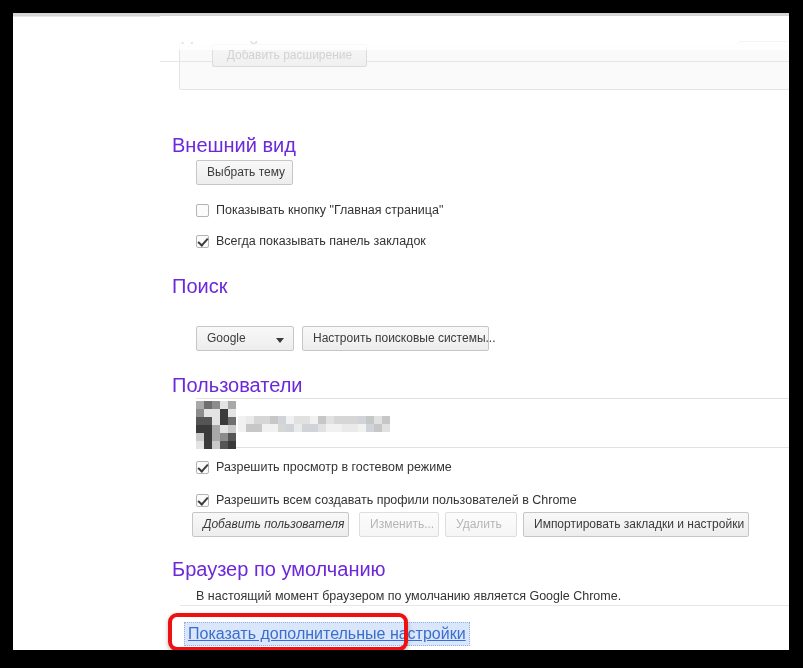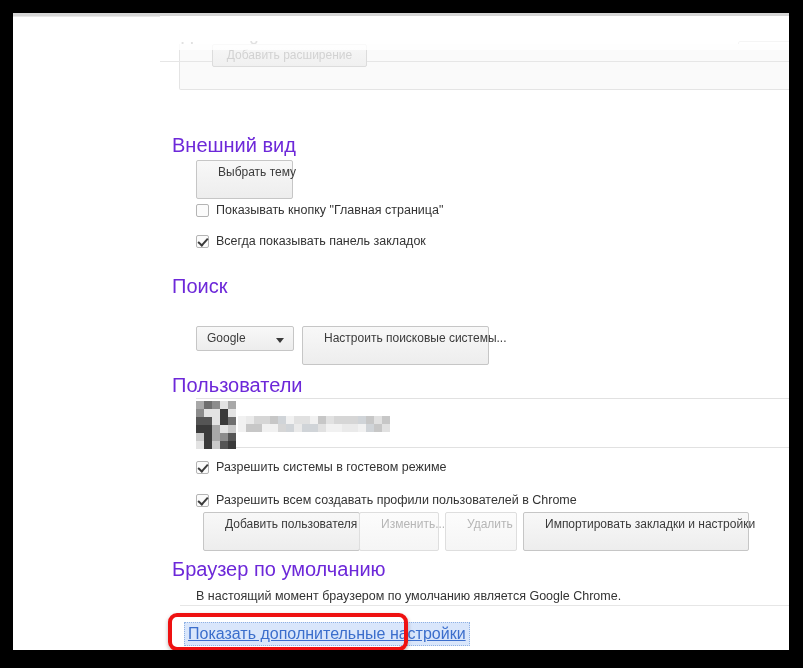--- a/index.html
+++ b/index.html
@@ -160,30 +160,30 @@
   .section-head {
     position: absolute;
     left: 12px;
     font-size: 20px;
     color: #6d28d9;
     white-space: nowrap;
   }
 
   .btn {
     position: absolute;
-    height: 39px;
+    height: 25px;
     border: 1px solid #c6c6c6;
     border-radius: 2px;
     background: linear-gradient(#f8f8f8, #ededed);
     color: #3b3b3b;
     font-size: 12px;
     line-height: 23px;
-    text-align: right;
-    box-sizing: border-box;
-    padding: 0 21px;
+    text-align: left;
+    box-sizing: border-box;
+    padding: 0 10px;
     white-space: nowrap;
   }
   .btn.disabled {
     color: #b6b6b6;
     border-color: #dedede;
     background: linear-gradient(#fcfcfc, #f5f5f5);
   }
 
   .cbrow {
     position: absolute;
@@ -432,29 +432,29 @@
           <span style="left: 112px; top: 8px; width: 8px; height: 8px; background: rgb(234, 234, 234);"></span>
           <span style="left: 120px; top: 8px; width: 8px; height: 8px; background: rgb(241, 241, 241);"></span>
           <span style="left: 128px; top: 8px; width: 8px; height: 8px; background: rgb(208, 212, 216);"></span>
           <span style="left: 136px; top: 8px; width: 8px; height: 8px; background: rgb(199, 199, 199);"></span>
           <span style="left: 144px; top: 8px; width: 8px; height: 8px; background: rgb(225, 225, 225);"></span>
         </div>
     </div>
 
     <div class="cbrow" style="top:445px;">
       <span class="cbox checked"></span>
-      <span class="cblabel">Разрешить системы в гостевом режиме</span>
+      <span class="cblabel">Разрешить просмотр в гостевом режиме</span>
     </div>
 
     <div class="cbrow" style="top:478px;">
       <span class="cbox checked"></span>
       <span class="cblabel">Разрешить всем создавать профили пользователей в Chrome</span>
     </div>
 
-    <div class="btn" style="left:43px; top:496px; width:157px;">Добавить пользователя</div>
+    <div class="btn" style="left:32px; top:496px; width:157px;font-style:italic;">Добавить пользователя</div>
     <div class="btn disabled" style="left:199px; top:496px; width:80px;">Изменить...</div>
     <div class="btn disabled" style="left:285px; top:496px; width:72px;">Удалить</div>
     <div class="btn" style="left:363px; top:496px; width:226px;">Импортировать закладки и настройки</div>
 
     <div class="section-head" style="top:542px;">Браузер по умолчанию</div>
 
     <div class="plain-text" style="top:573px;">В настоящий момент браузером по умолчанию является Google Chrome.</div>
 
     <div class="hrule" style="top:589px;"></div>
 

